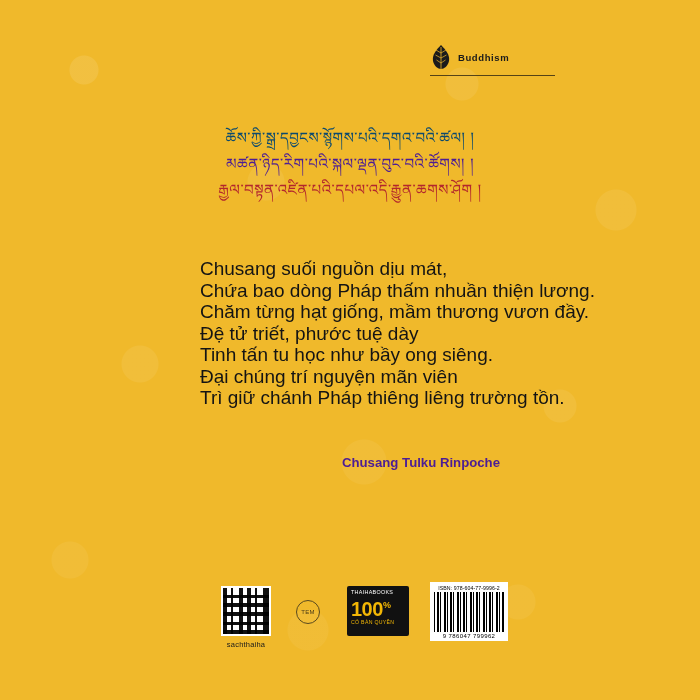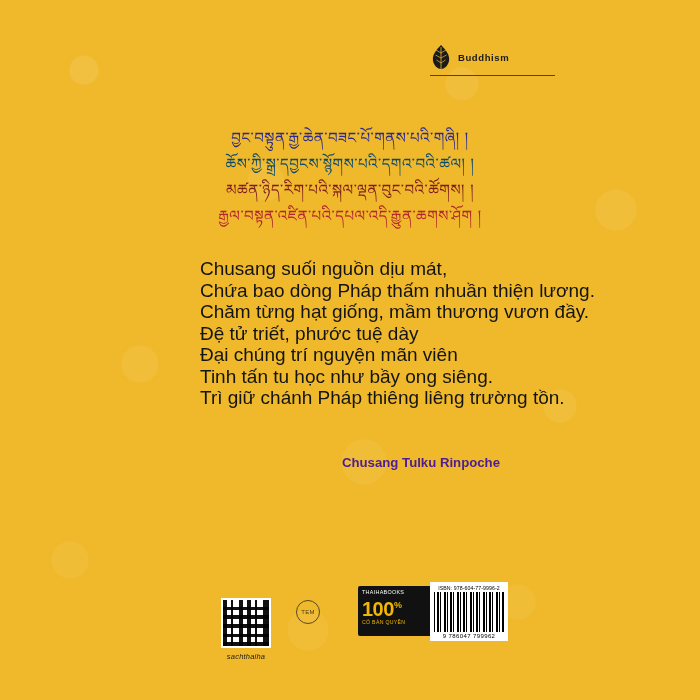--- a/index.html
+++ b/index.html
@@ -84,21 +84,21 @@
   }
   .tib-line {
     font-family: "DejaVu Sans", sans-serif;
     font-size: 15px;
     line-height: 26px;
     letter-spacing: 0.5px;
     white-space: nowrap;
   }
   .tib-line.c1 { color: #2a2a8f; }
   .tib-line.c2 { color: #0c4a6e; }
-  .tib-line.c3 { color: #7f1d1d; }
+  .tib-line.c3 { color: #4c1d95; }
   .tib-line.c4 { color: #b3272d; }
 
   
   .poem {
     position: absolute;
     top: 258px;
     left: 200px;
     width: 330px;
   }
   .poem-line {
@@ -123,24 +123,23 @@
     position: absolute;
     left: 0;
     bottom: 48px;
     width: 100%;
     height: 66px;
   }
 
   .qr-block {
     position: absolute;
     left: 215px;
-    top: 12px;
+    top: 0;
     width: 62px;
     text-align: center;
-    font-style: italic;
   }
   .qr {
     width: 46px;
     height: 46px;
     margin: 0 auto;
     background-color: #ffffff;
     background-image:
       linear-gradient(90deg, #111 0 4px, transparent 4px 8px, #111 8px 10px, transparent 10px 16px, #111 16px 20px, transparent 20px 24px, #111 24px 28px, transparent 28px 32px, #111 32px 34px, transparent 34px 40px, #111 40px 46px),
       linear-gradient(0deg, #111 0 4px, transparent 4px 9px, #111 9px 12px, transparent 12px 18px, #111 18px 22px, transparent 22px 27px, #111 27px 31px, transparent 31px 36px, #111 36px 39px, transparent 39px 46px);
     background-blend-mode: multiply;
@@ -165,23 +164,23 @@
     color: #4a3c16;
     font-size: 6px;
     display: flex;
     align-items: center;
     justify-content: center;
     letter-spacing: 0.3px;
   }
 
   .copyright-badge {
     position: absolute;
-    left: 358px;
+    left: 347px;
     top: 0;
-    width: 78px;
+    width: 62px;
     height: 50px;
     background: #111111;
     color: #ffffff;
     border-radius: 2px;
     padding: 3px 4px;
     box-sizing: border-box;
   }
   .cb-top {
     font-size: 5.4px;
     letter-spacing: 0.3px;
@@ -248,33 +247,32 @@
             <path d="M11 25 L11 3" stroke="#f0b92b" stroke-width="0.8"></path>
             <path d="M11 9 L6 6 M11 9 L16 6 M11 14 L5.5 11 M11 14 L16.5 11 M11 19 L6.5 16 M11 19 L15.5 16" stroke="#f0b92b" stroke-width="0.7" fill="none"></path>
           </svg>
         </span>
         <span class="imprint-label">Buddhism</span>
       </div>
       <div class="imprint-rule"></div>
     </div>
 
     <div class="tibetan">
-      <div class="tib-line c1">བྱང་བསྟུན་རྒྱ་ཆེན་བཟང་པོ་གནས་པའི་གཞི།  །</div>
       <div class="tib-line c2">ཆོས་ཀྱི་སྒྲ་དབྱངས་སྙོགས་པའི་དགའ་བའི་ཚལ།  །</div>
       <div class="tib-line c3">མཚན་ཉིད་རིག་པའི་སྐལ་ལྡན་བུང་བའི་ཚོགས།  །</div>
       <div class="tib-line c4">རྒྱལ་བསྟན་འཛིན་པའི་དཔལ་འདི་རྒྱུན་ཆགས་ཤོག  །</div>
     </div>
 
     <div class="poem">
       <div class="poem-line">Chusang suối nguồn dịu mát,</div>
       <div class="poem-line">Chứa bao dòng Pháp thấm nhuần thiện lương.</div>
       <div class="poem-line">Chăm từng hạt giống, mầm thương vươn đầy.</div>
       <div class="poem-line">Đệ tử triết, phước tuệ dày</div>
+      <div class="poem-line">Tinh tấn tu học như bầy ong siêng.</div>
       <div class="poem-line">Đại chúng trí nguyện mãn viên</div>
-      <div class="poem-line">Tinh tấn tu học như bầy ong siêng.</div>
       <div class="poem-line">Trì giữ chánh Pháp thiêng liêng trường tồn.</div>
     </div>
 
     <div class="attrib">Chusang Tulku Rinpoche</div>
 
     <div class="footer">
 
       <div class="qr-block">
         <div class="qr"></div>
         <div class="qr-caption">sachthaiha</div>

